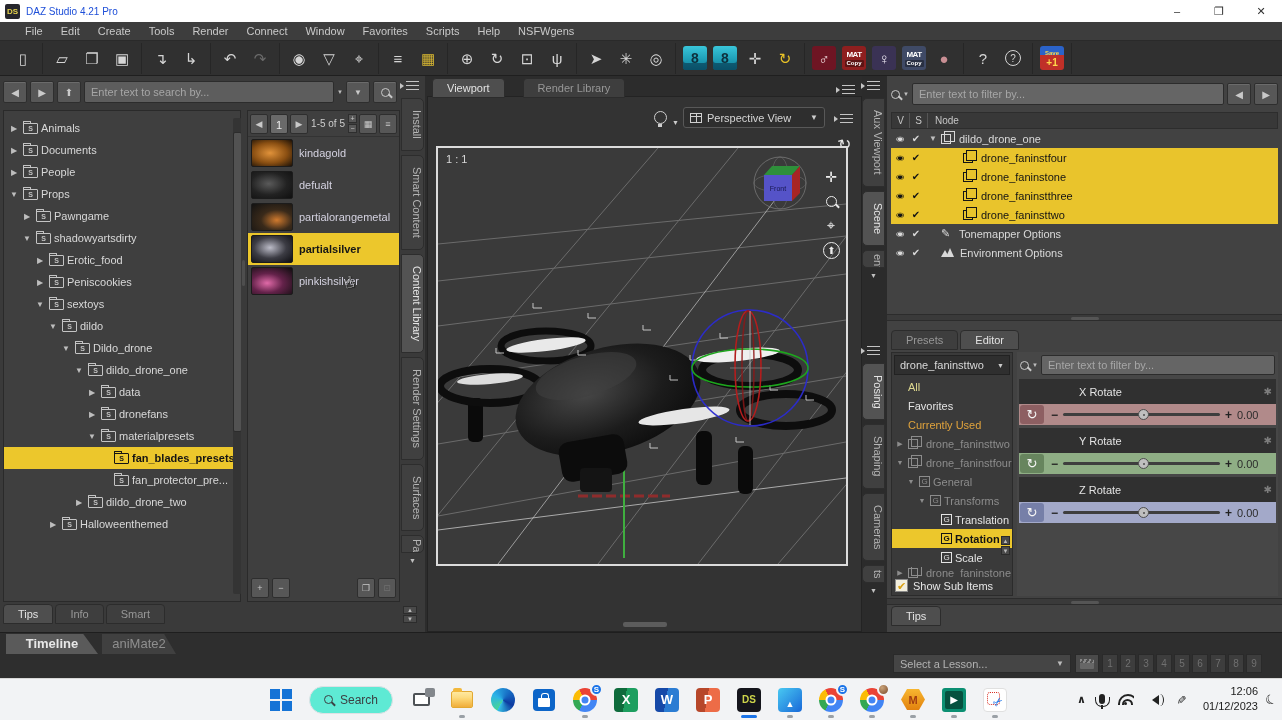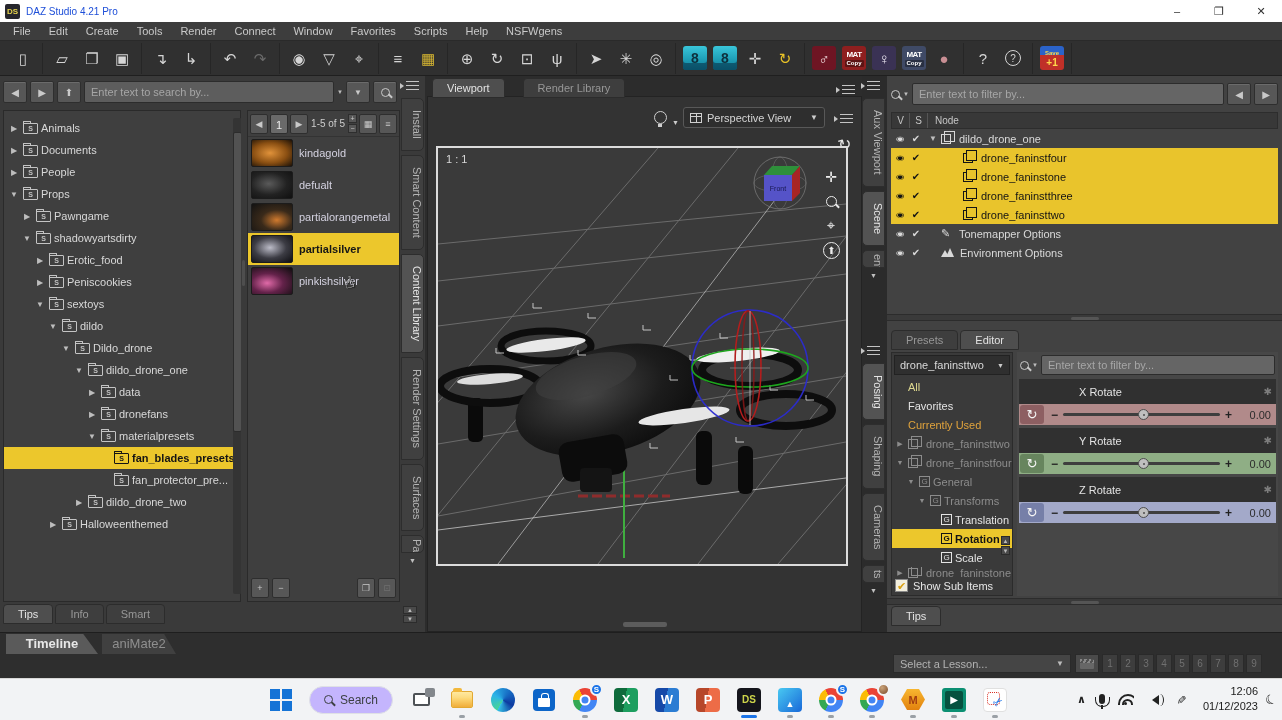--- a/index.html
+++ b/index.html
@@ -4,21 +4,21 @@
 <style>
   *{box-sizing:border-box;margin:0;padding:0}
   html,body{width:1282px;height:720px;overflow:hidden;background:#2b2b2b;
     font-family:"Liberation Sans","DejaVu Sans",sans-serif;-webkit-font-smoothing:antialiased;user-select:none}
   
   .titlebar{position:absolute;left:0;top:0;width:1282px;height:22px;background:#ffffff;display:flex;align-items:center;gap:6px;padding-left:5px}
   .app-badge{width:15px;height:15px;background:#26262c;color:#e8d44d;font-size:8px;font-weight:bold;display:flex;align-items:center;justify-content:center;border-radius:2px;flex:none}
   .title-text{font-size:10px;color:#1d4ed8}
   .win-controls{margin-left:auto;display:flex;height:100%}
   .win-btn{width:42px;height:100%;display:flex;align-items:center;justify-content:center;font-size:11px;color:#333}
-  .menubar{position:absolute;left:0;top:22px;width:1282px;height:19px;background:#3d3d3d;border-bottom:1px solid #2a2a2a;display:flex;align-items:center;padding-left:4px}
+  .menubar{position:absolute;left:0;top:22px;width:1282px;height:19px;background:#3d3d3d;border-bottom:1px solid #2a2a2a;display:flex;align-items:center;padding-left:16px}
   .menu-item{color:#c9c9c9;font-size:11px;padding:2px 9px;white-space:nowrap}
   .toolbar{position:absolute;left:0;top:41px;width:1282px;height:35px;background:#303030;border-bottom:1px solid #1f1f1f;display:flex;align-items:center;padding-left:4px}
   .tb-group{display:flex;align-items:center;padding:0 4px;border-right:1px solid #262626;height:31px}
   .tb-btn{width:28px;height:28px;margin:0 1px;display:flex;align-items:center;justify-content:center;background:none;border:none;position:relative}
   .tb-glyph{color:#d5d5d5;font-size:15px;line-height:1}
   .tb-btn.dim .tb-glyph{color:#6b6b6b}
   .round-help{border:1.5px solid #d5d5d5;border-radius:50%;width:16px;height:16px;font-size:10px;color:#d5d5d5;display:flex;align-items:center;justify-content:center}
   .tile{width:24px;height:24px;border-radius:3px;display:flex;flex-direction:column;align-items:center;justify-content:center;font-weight:bold}
   .tile-cyan{background:linear-gradient(#39c6da,#0b7f9b);color:#0e2f3c;font-size:14px;box-shadow:inset 0 -7px rgba(8,42,64,.55)}
   .tile-darkred{background:#6e1523;color:#f0d9dc;font-size:15px}
@@ -145,42 +145,42 @@
   .pr-filter{display:flex;align-items:center;gap:3px;padding:3px 3px 4px 3px}
   .slider-group{margin:0 2px 3px 2px}
   .sg-head{height:25px;background:#303030;color:#e3e3e3;font-size:11px;display:flex;align-items:center;padding:0 4px 0 60px}
   .sg-gear{margin-left:auto;color:#7d7d7d;font-size:10px}
   .sg-band{height:21px;display:flex;align-items:center;gap:5px;padding-right:5px}
   .sg-icon{width:24px;height:19px;margin:1px 2px 1px 1px;border-radius:3px;color:#f4f4f4;font-size:13px;display:flex;align-items:center;justify-content:center;flex:none}
   .sg-minus,.sg-plus{color:#222;font-size:12px;font-weight:bold;flex:none}
   .sg-track{flex:1;height:3px;background:#3e3e3e;border-radius:2px;position:relative}
   .sg-handle{position:absolute;left:48%;top:-4px;width:11px;height:11px;border-radius:50%;background:#bfbfbf;border:1px solid #4e4e4e}
   .sg-handle::after{content:"";position:absolute;left:3.5px;top:3.5px;width:2.5px;height:2.5px;border-radius:50%;background:#4e4e4e}
-  .sg-val{width:34px;text-align:right;color:#2c2c2c;font-size:11px;flex:none}
+  .sg-val{width:34px;text-align:left;color:#2c2c2c;font-size:11px;flex:none}
   .r-tips-split{position:absolute;left:0;right:0;top:522px}
   .r-tips{position:absolute;left:4px;top:530px}
   
   .bottom-bar{position:absolute;left:0;top:632px;width:1282px;height:46px;background:#2e2e2e;border-top:1px solid #1e1e1e}
   .tl-tab{position:absolute;top:1px;height:20px;font-size:13px;text-align:center;line-height:20px;clip-path:polygon(0 0,84% 0,100% 100%,0 100%)}
   .tl-tab.t1{left:6px;width:92px;background:#5a5a5a;color:#e8e8e8;font-weight:bold}
   .tl-tab.t2{left:102px;width:74px;background:#404040;color:#8f8f8f}
   .lesson-dd{position:absolute;left:893px;top:21px;width:178px;height:19px;background:#454545;border:1px solid #2a2a2a;color:#b2b2b2;font-size:11px;display:flex;align-items:center;padding:0 6px}
   .lesson-dd .caret{margin-left:auto;font-size:8px;color:#bbb}
   .clapper{position:absolute;left:1075px;top:21px;width:24px;height:19px;background:#4a4a4a;border:1px solid #2a2a2a;display:flex;align-items:center;justify-content:center}
   .clap{width:14px;height:10px;background:#777;border-radius:1px;position:relative;opacity:.65}
   .clap::before{content:"";position:absolute;left:0;top:0;width:100%;height:4px;background:repeating-linear-gradient(-60deg,#aaa 0 2px,#555 2px 4px)}
   .lesson-nums{position:absolute;left:1102px;top:21px;display:flex;gap:2px}
   .lesson-num{width:16px;height:19px;background:#3d3d3d;border:1px solid #2a2a2a;color:#707070;font-size:10px;text-align:center;line-height:18px}
   
   .taskbar{position:absolute;left:0;top:678px;width:1282px;height:42px;background:#f2f3f5;border-top:1px solid #d8d8d8}
   .tb-apps{position:absolute;left:268px;top:0;height:100%;display:flex;align-items:center;gap:15px}
   .tb-app{position:relative;width:26px;height:26px;display:flex;align-items:center;justify-content:center;flex:none}
   .dash{position:absolute;bottom:-5px;left:50%;transform:translateX(-50%);width:6px;height:3px;border-radius:2px;background:#9aa0a6}
   .dash.active{width:16px;background:#1a73e8}
-  .app-search{width:84px;height:28px;border-radius:14px;background:#c4b5fd;border:1px solid #dfe1e5;display:flex;align-items:center;gap:7px;padding:0 11px;font-size:12px;color:#3c4043}
+  .app-search{width:84px;height:28px;border-radius:14px;background:#5eead4;border:1px solid #dfe1e5;display:flex;align-items:center;gap:7px;padding:0 11px;font-size:12px;color:#3c4043}
   .winlogo{display:grid;grid-template-columns:10px 10px;grid-template-rows:10px 10px;gap:2px}
   .winlogo span{background:#1573d6}
   .tview{width:17px;height:13px;background:#fff;border:2px solid #4e5256;border-radius:2px;position:relative}
   .tview::before{content:"";position:absolute;right:-7px;top:-7px;width:10px;height:9px;background:#83878c;border-radius:2px}
   .fexp{width:22px;height:17px;background:linear-gradient(#ffe9a0,#f6c24a);border-radius:2px;border:1px solid #e2a832;position:relative}
   .fexp::before{content:"";position:absolute;top:-4px;left:1px;width:9px;height:4px;background:#f2b83c;border-radius:2px 2px 0 0}
   .fexp::after{content:"";position:absolute;left:0;bottom:0;width:100%;height:9px;background:linear-gradient(#fdd978,#f0ad3a);border-radius:1px 1px 2px 2px}
   .edge{width:24px;height:24px;border-radius:50%;background:conic-gradient(from 210deg,#46d49a,#2bb3e8 25%,#1565c0 55%,#0d3aa0 75%,#35c5e8 100%)}
   .store{width:22px;height:22px;background:#0d65c8;border-radius:4px;position:relative}
   .store::before{content:"";position:absolute;left:5px;bottom:4px;width:12px;height:9px;background:#fff;border-radius:1px}

